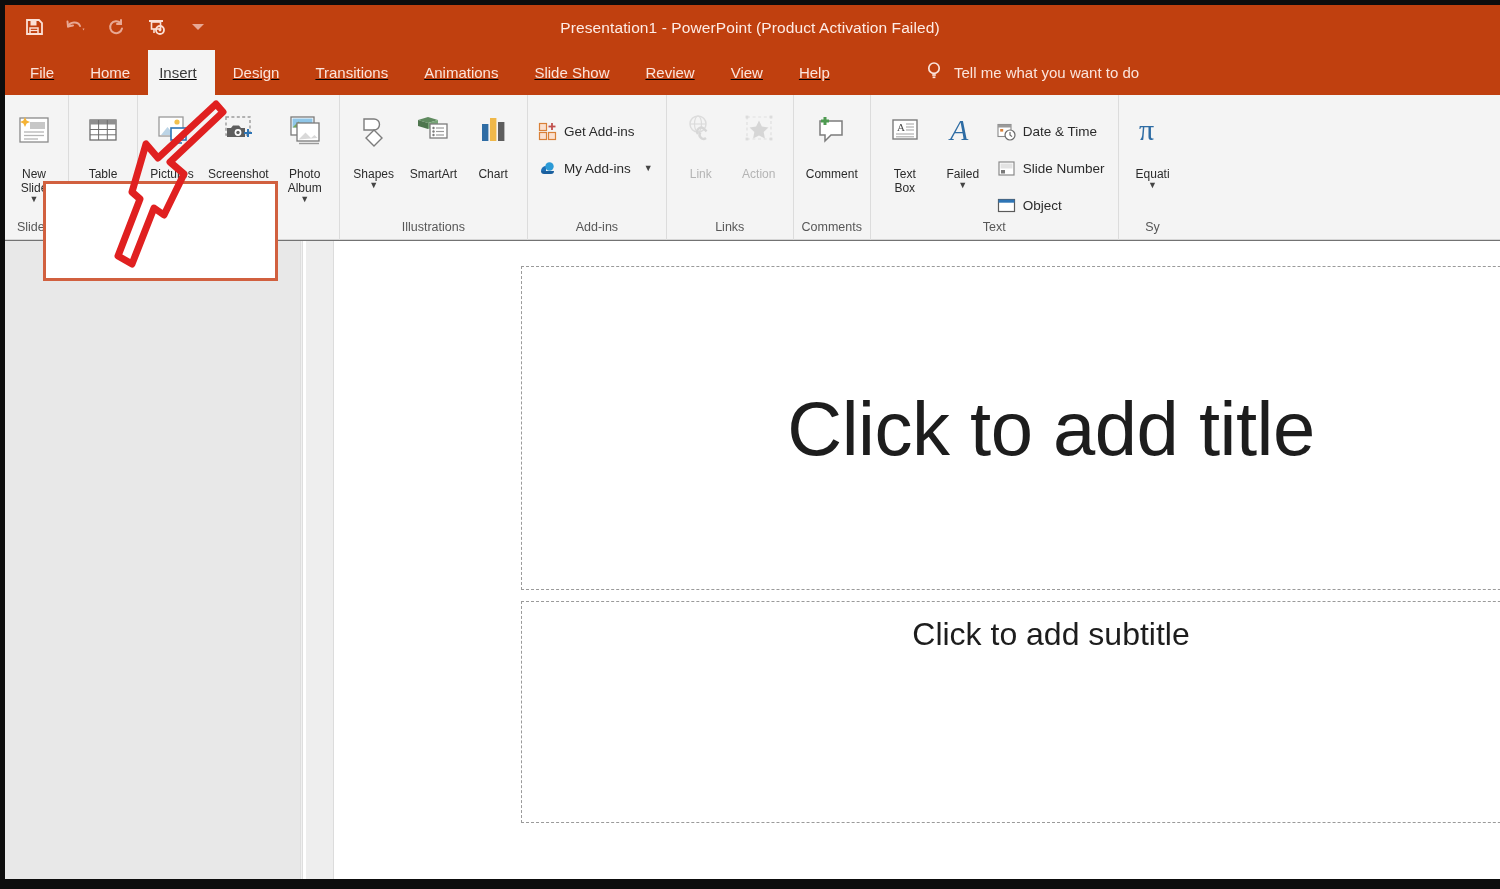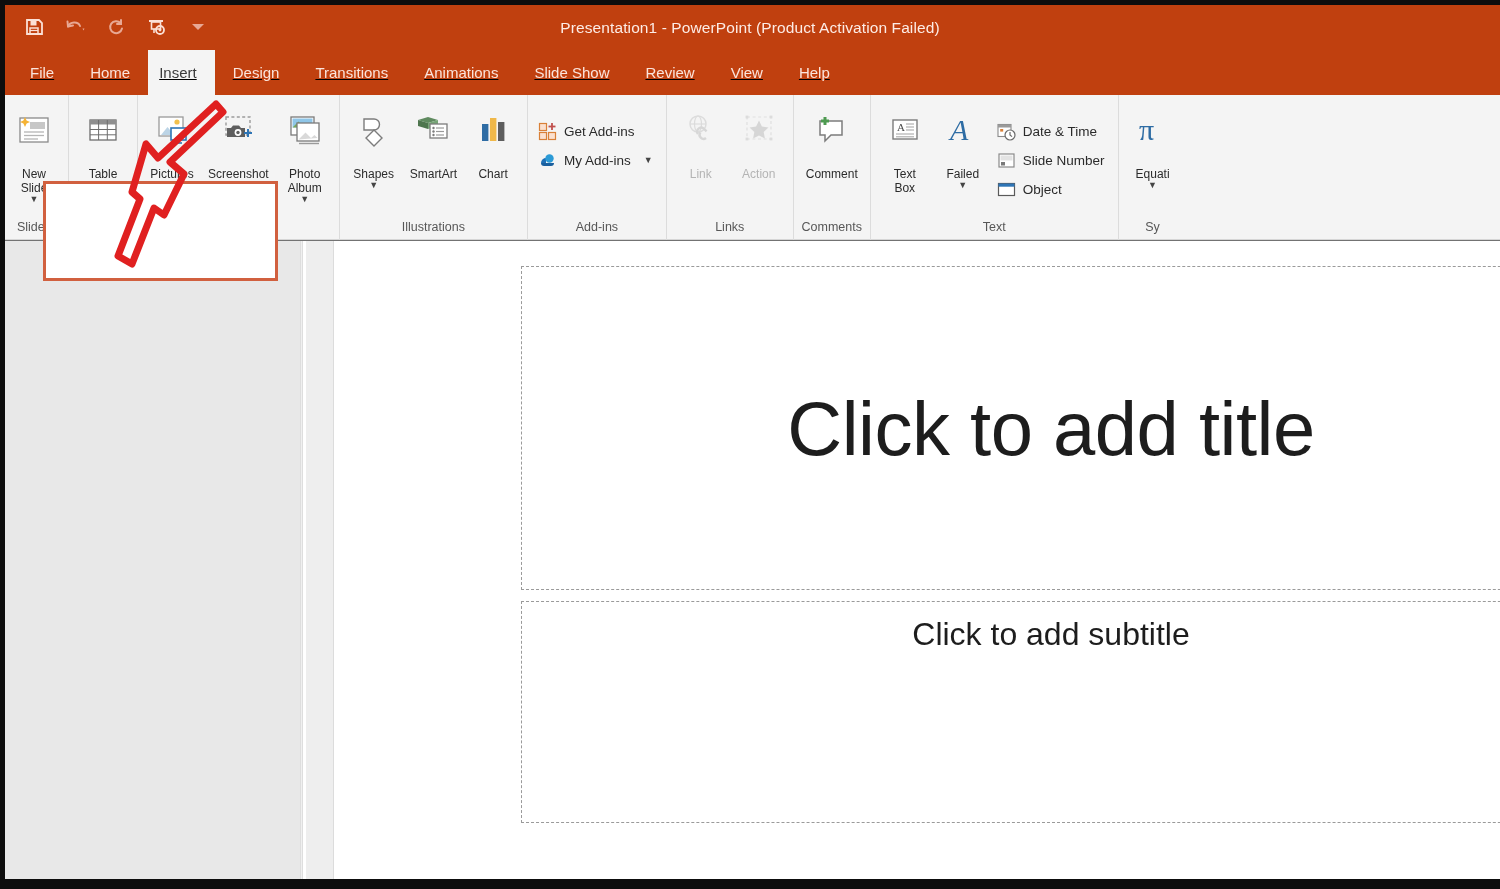--- a/index.html
+++ b/index.html
@@ -69,21 +69,21 @@
     border-radius:2px;
   }
   .bigbtn .ic { height:48px; display:flex; align-items:center; justify-content:center; }
   .bigbtn .lb {
     margin-top:13px; font-size:12px; color:#2b2b2b; text-align:center; line-height:1.18;
     white-space:pre-line;
   }
   .bigbtn.disabled .lb { color:#b4b4b4; }
   .caret { display:inline-block; font-size:9px; line-height:1; color:#444; }
 
-  .smallcol { display:flex; flex-direction:column; gap:4px; padding-top:16px; }
+  .smallcol { display:flex; flex-direction:column; gap:12px; padding-top:16px; }
   .smallbtn {
     display:flex; align-items:center; gap:7px; padding:3px 7px 3px 4px;
     font-size:13.5px; color:#2b2b2b; cursor:pointer; border-radius:2px; white-space:nowrap;
   }
   .smallbtn .sic { width:19px; height:19px; display:flex; align-items:center; justify-content:center; flex:0 0 19px; }
 
   
   .workarea { position:absolute; left:0; top:241px; width:1500px; height:638px; background:#ffffff; }
   .thumbpane { position:absolute; left:5px; top:0; width:295px; height:638px; background:#e8e8e8; }
   .thumb {
@@ -183,20 +183,31 @@
         <div class="tab">
           <span>Review</span>
         </div>
         <div class="tab">
           <span>View</span>
         </div>
         <div class="tab">
           <span>Help</span>
         </div>
       </div>
+    <div class="tellme">
+      <span>
+        <svg width="18" height="20" viewBox="0 0 18 20">
+            <path d="M9 2 A5.2 5.2 0 0 0 9 12.4" fill="none" stroke="#fbe4dc" stroke-width="1.7"></path>
+            <path d="M9 2 A5.2 5.2 0 0 1 9 12.4" fill="none" stroke="#fbe4dc" stroke-width="1.7"></path>
+            <line x1="7.2" y1="14" x2="10.8" y2="14" stroke="#fbe4dc" stroke-width="1.7"></line>
+            <line x1="7.6" y1="16.3" x2="10.4" y2="16.3" stroke="#fbe4dc" stroke-width="1.7"></line>
+          </svg>
+      </span>
+      <span>Tell me what you want to do</span>
+    </div>
   </div>
 
   <div class="ribbon" id="ribbon-host">
       <div class="rgroup">
         <div class="gbody">
           <div class="bigbtn">
             <div class="ic">
               <svg width="40" height="40" viewBox="0 0 40 40">
                 <rect x="6" y="8" width="28" height="24" fill="#fff" stroke="#8a8a8a" stroke-width="1.3"></rect>
                 <rect x="16" y="12" width="15" height="7" fill="#c7c7c7"></rect>

